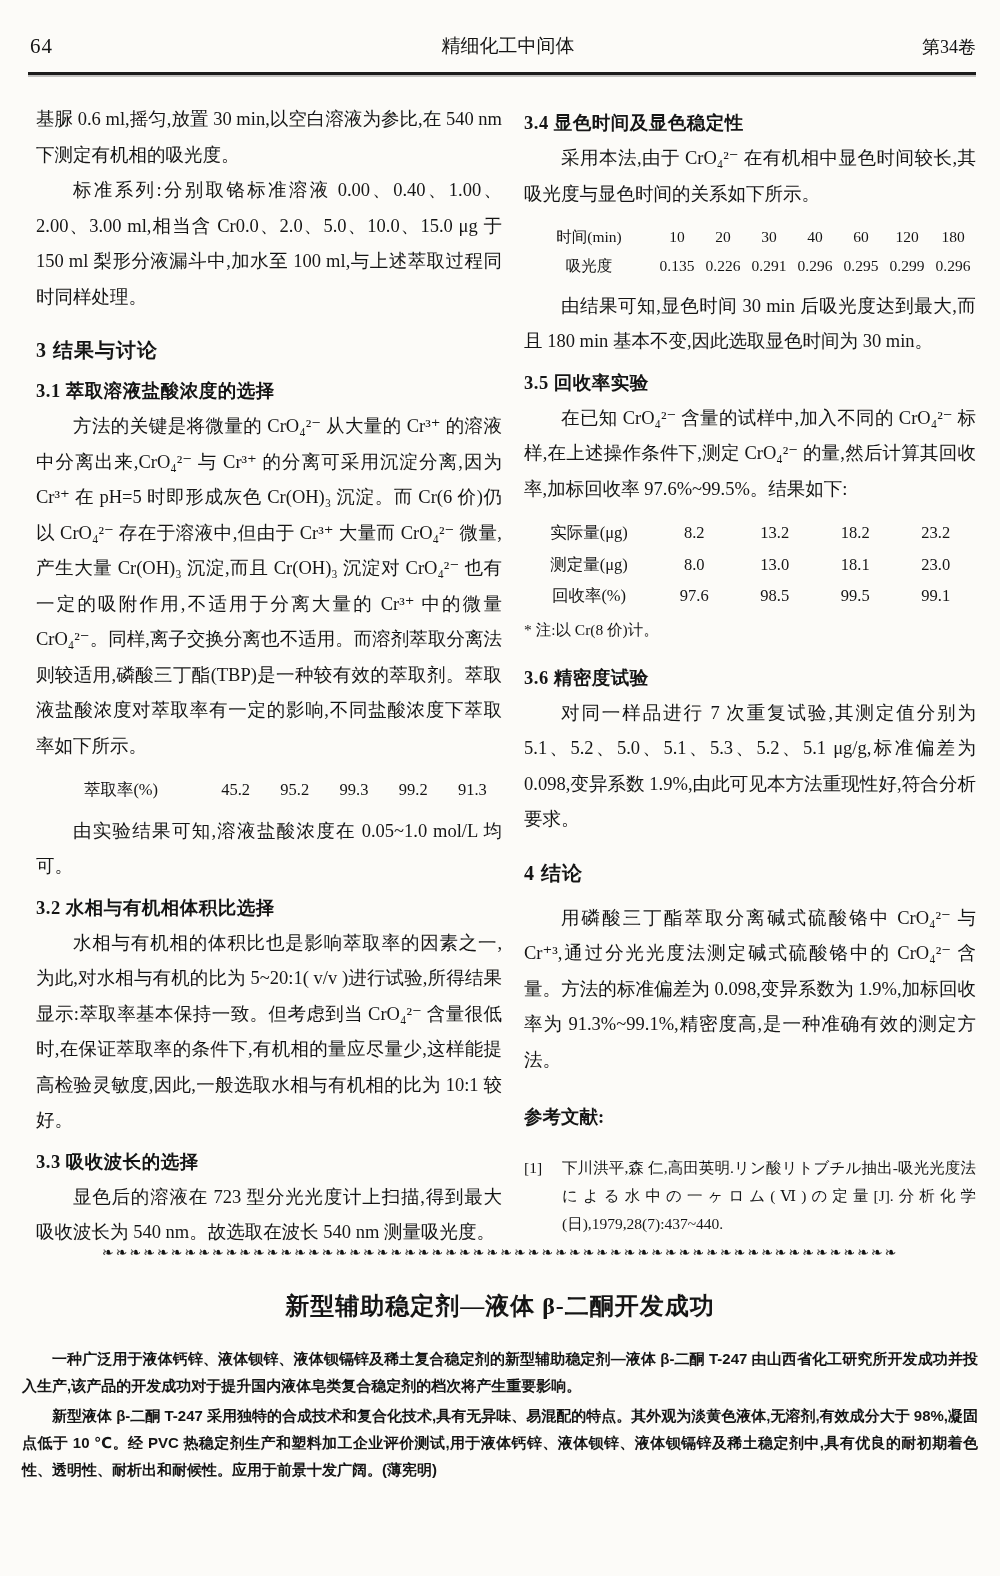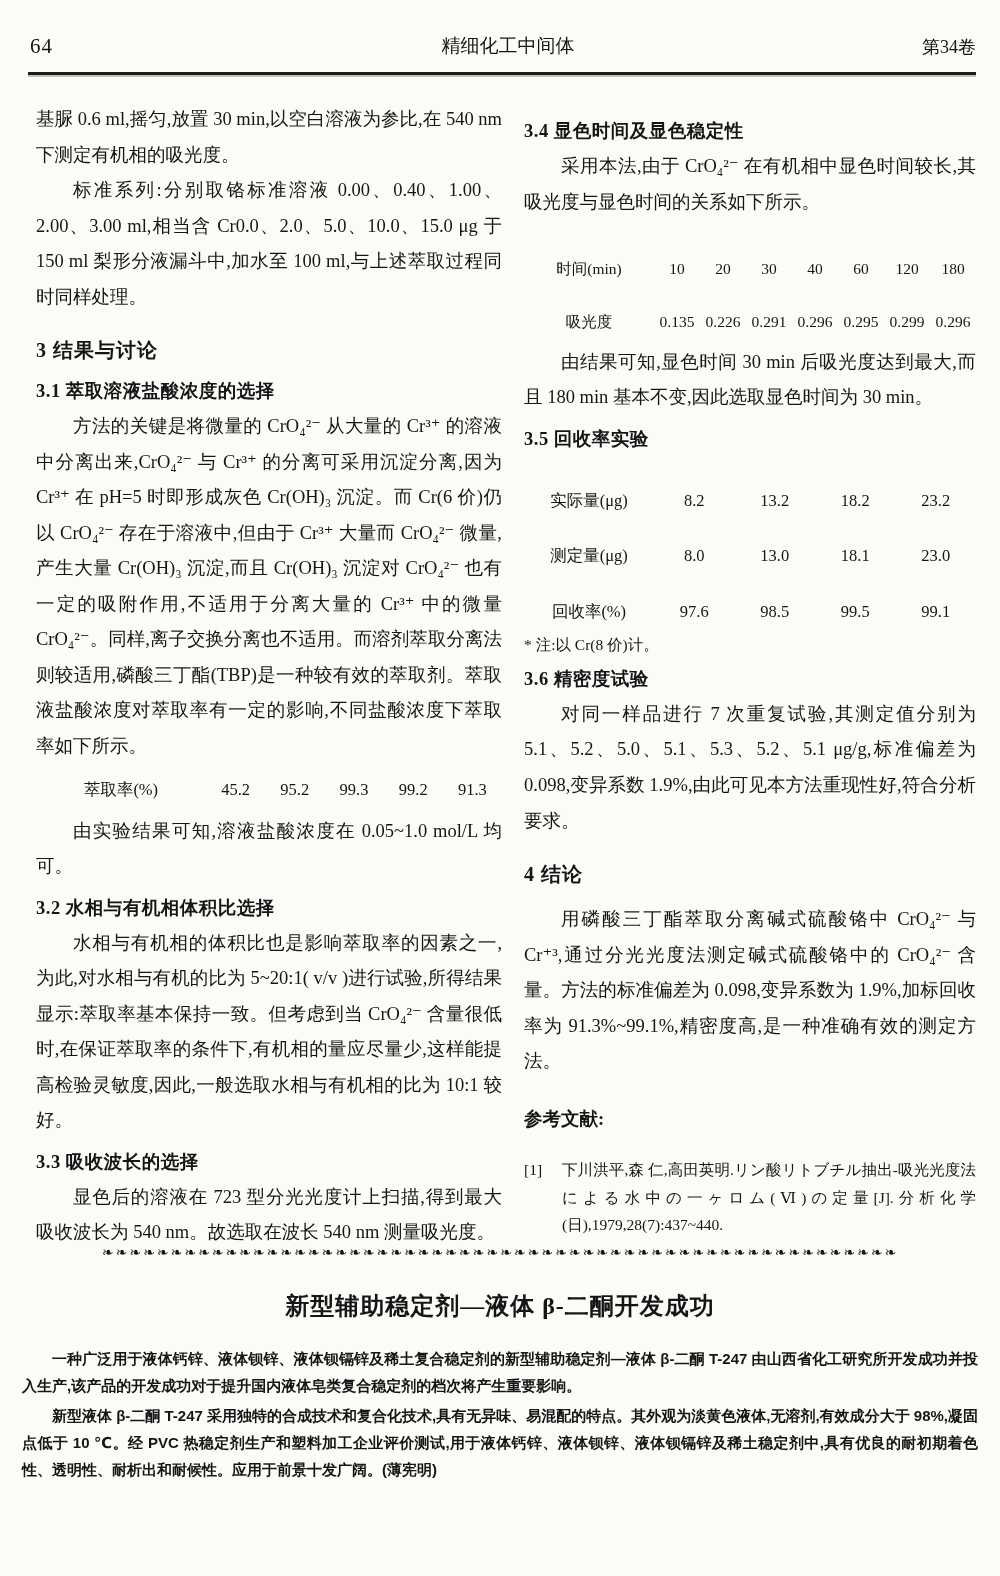--- a/index.html
+++ b/index.html
@@ -23,21 +23,21 @@
   .col{position:absolute;top:102px;}
   .col-left{left:36px;width:466px;}
   .col-right{left:524px;width:452px;}
   p.body{font-size:18.5px;line-height:1.92;text-align:justify;margin:0;text-indent:2em;}
   p.noindent{text-indent:0;}
   .sec-head{font-size:20px;font-weight:bold;margin:22px 0 14px;letter-spacing:1px;}
   .sub-head{font-size:18.5px;font-weight:bold;margin:10px 0 6px;letter-spacing:.5px;}
   .mini-table{margin:10px 0 8px;font-size:16.5px;line-height:1.9;}
   .mini-row{display:flex;align-items:baseline;}
   .mini-label{flex:0 0 170px;text-align:center;white-space:nowrap;}
-  .mini-label.narrow{flex-basis:130px;margin-top:24px;}
+  .mini-label.narrow{flex-basis:130px;}
   .mini-cell{flex:1;text-align:center;white-space:nowrap;}
   .note-line{font-size:15.5px;margin:8px 0 0;text-indent:0;}
   .refs-head{font-size:18.5px;font-weight:bold;margin:26px 0 25px;}
   .ref-item{display:flex;font-size:15.5px;line-height:1.8;}
   .ref-marker{flex:0 0 38px;}
   .ref-text{flex:1;text-align:justify;}
   .news{position:absolute;left:22px;top:1244px;width:956px;}
   .ornament-row{
     font-family:"DejaVu Sans",sans-serif;
     font-size:14px;letter-spacing:2px;white-space:nowrap;overflow:hidden;
@@ -86,21 +86,21 @@
   <p class="body">由实验结果可知,溶液盐酸浓度在 0.05~1.0 mol/L 均可。</p>
 
   <div class="sub-head">3.2  水相与有机相体积比选择</div>
   <p class="body">水相与有机相的体积比也是影响萃取率的因素之一,为此,对水相与有机的比为 5~20:1( v/v )进行试验,所得结果显示:萃取率基本保持一致。但考虑到当 CrO₄²⁻ 含量很低时,在保证萃取率的条件下,有机相的量应尽量少,这样能提高检验灵敏度,因此,一般选取水相与有机相的比为 10:1 较好。</p>
 
   <div class="sub-head">3.3  吸收波长的选择</div>
   <p class="body">显色后的溶液在 723 型分光光度计上扫描,得到最大吸收波长为 540 nm。故选取在波长 540 nm 测量吸光度。</p>
 </section>
 
 <section class="col col-right">
-  <div class="sub-head" style="margin-top:16px;">3.4  显色时间及显色稳定性</div>
+  <div class="sub-head" style="margin-top:8px;">3.4  显色时间及显色稳定性</div>
   <p class="body">采用本法,由于 CrO₄²⁻ 在有机相中显色时间较长,其吸光度与显色时间的关系如下所示。</p>
 
   <div class="mini-table" style="font-size:15.5px;">
     <div class="mini-row">
       <span class="mini-label narrow">时间(min)</span>
       <span class="mini-cell">10</span>
       <span class="mini-cell">20</span>
       <span class="mini-cell">30</span>
       <span class="mini-cell">40</span>
       <span class="mini-cell">60</span>
@@ -115,20 +115,21 @@
       <span class="mini-cell">0.296</span>
       <span class="mini-cell">0.295</span>
       <span class="mini-cell">0.299</span>
       <span class="mini-cell">0.296</span>
     </div>
   </div>
 
   <p class="body">由结果可知,显色时间 30 min 后吸光度达到最大,而且 180 min 基本不变,因此选取显色时间为 30 min。</p>
 
   <div class="sub-head">3.5  回收率实验</div>
+  <p class="body">在已知 CrO₄²⁻ 含量的试样中,加入不同的 CrO₄²⁻ 标样,在上述操作条件下,测定 CrO₄²⁻ 的量,然后计算其回收率,加标回收率 97.6%~99.5%。结果如下:</p>
 
   <div class="mini-table">
     <div class="mini-row">
       <span class="mini-label narrow">实际量(μg)</span>
       <span class="mini-cell">8.2</span>
       <span class="mini-cell">13.2</span>
       <span class="mini-cell">18.2</span>
       <span class="mini-cell">23.2</span>
     </div>
     <div class="mini-row">
@@ -142,21 +143,21 @@
       <span class="mini-label narrow">回收率(%)</span>
       <span class="mini-cell">97.6</span>
       <span class="mini-cell">98.5</span>
       <span class="mini-cell">99.5</span>
       <span class="mini-cell">99.1</span>
     </div>
   </div>
 
   <p class="note-line">* 注:以 Cr(8 价)计。</p>
 
-  <div class="sub-head" style="margin-top:10px;">3.6  精密度试验</div>
+  <div class="sub-head" style="margin-top:24px;">3.6  精密度试验</div>
   <p class="body">对同一样品进行 7 次重复试验,其测定值分别为 5.1、5.2、5.0、5.1、5.3、5.2、5.1 μg/g,标准偏差为 0.098,变异系数 1.9%,由此可见本方法重现性好,符合分析要求。</p>
 
   <div class="sec-head">4  结论</div>
   <p class="body">用磷酸三丁酯萃取分离碱式硫酸铬中 CrO₄²⁻ 与 Cr⁺³,通过分光光度法测定碱式硫酸铬中的 CrO₄²⁻ 含量。方法的标准偏差为 0.098,变异系数为 1.9%,加标回收率为 91.3%~99.1%,精密度高,是一种准确有效的测定方法。</p>
 
   <div class="refs-head">参考文献:</div>
   <div class="ref-item">
     <span class="ref-marker">[1]</span>
     <span class="ref-text">下川洪平,森  仁,高田英明.リン酸リトブチル抽出-吸光光度法による水中の一ヶロム(Ⅵ)の定量[J].分析化学(日),1979,28(7):437~440.</span>
   </div>

